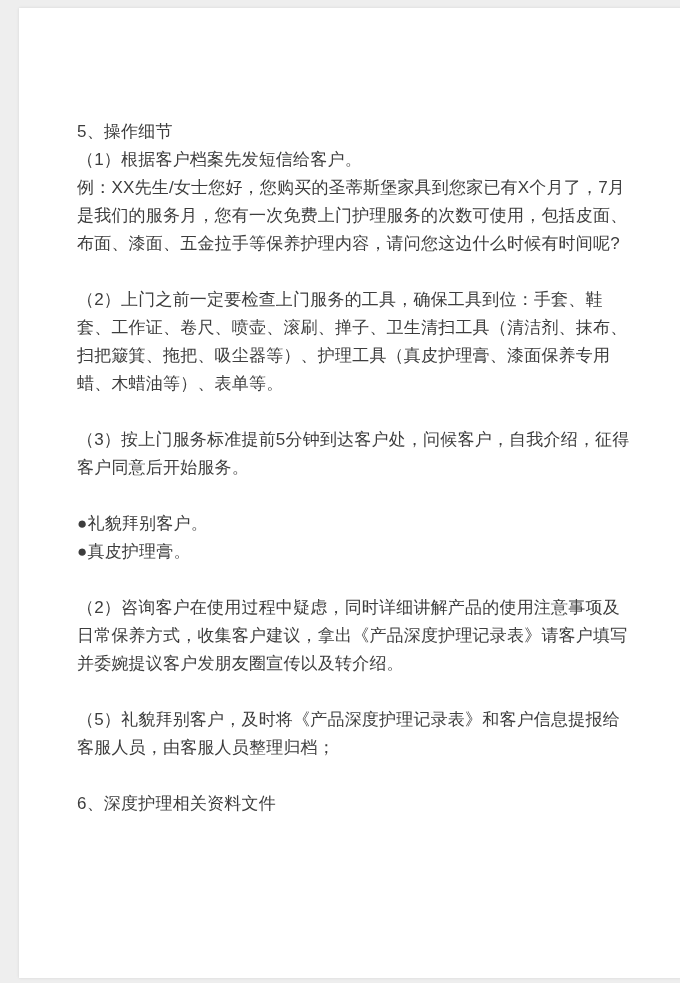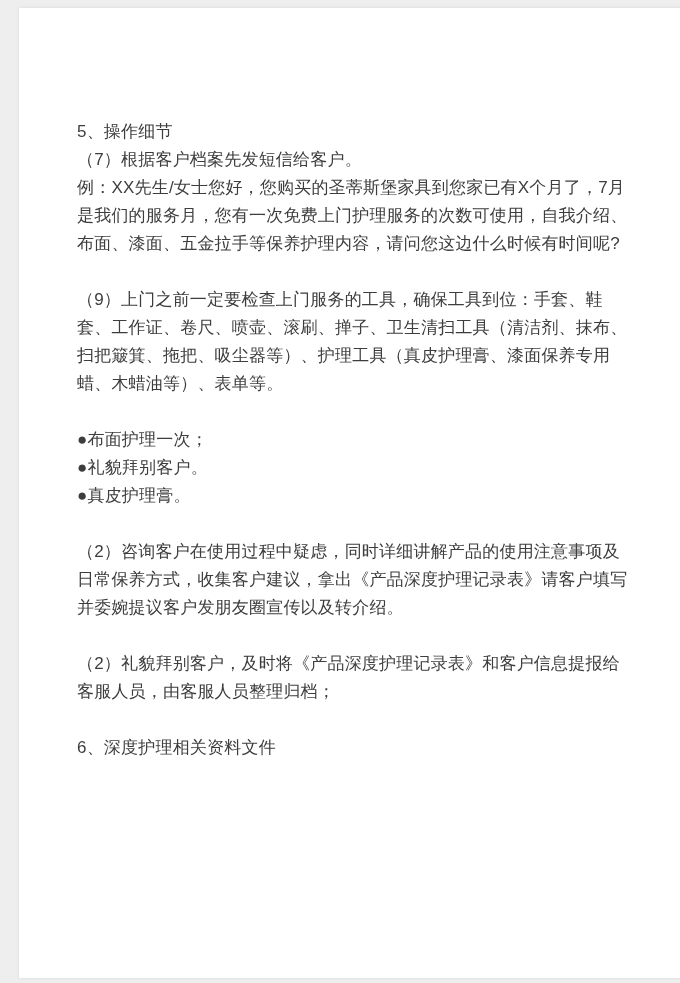--- a/index.html
+++ b/index.html
@@ -42,41 +42,43 @@
   }
 </style>
 </head>
 <body>
 
 <div class="paper">
   <div class="content">
 
     <div class="block">
       <p>5、操作细节</p>
-      <p>（7）根据客户档案先发短信给客户。</p>
-      <p>例：XX先生/女士您好，您购买的圣蒂斯堡家具到您家已有X个月了，7月是我们的服务月，您有一次免费上门护理服务的次数可使用，自我介绍、布面、漆面、五金拉手等保养护理内容，请问您这边什么时候有时间呢?</p>
+      <p>（1）根据客户档案先发短信给客户。</p>
+      <p>例：XX先生/女士您好，您购买的圣蒂斯堡家具到您家已有X个月了，7月是我们的服务月，您有一次免费上门护理服务的次数可使用，包括皮面、布面、漆面、五金拉手等保养护理内容，请问您这边什么时候有时间呢?</p>
     </div>
 
     <div class="block">
-      <p>（9）上门之前一定要检查上门服务的工具，确保工具到位：手套、鞋套、工作证、卷尺、喷壶、滚刷、掸子、卫生清扫工具（清洁剂、抹布、扫把簸箕、拖把、吸尘器等）、护理工具（真皮护理膏、漆面保养专用蜡、木蜡油等）、表单等。</p>
+      <p>（2）上门之前一定要检查上门服务的工具，确保工具到位：手套、鞋套、工作证、卷尺、喷壶、滚刷、掸子、卫生清扫工具（清洁剂、抹布、扫把簸箕、拖把、吸尘器等）、护理工具（真皮护理膏、漆面保养专用蜡、木蜡油等）、表单等。</p>
     </div>
 
+    <div class="block">
+      <p>（3）按上门服务标准提前5分钟到达客户处，问候客户，自我介绍，征得客户同意后开始服务。</p>
+    </div>
 
     <div class="block">
-      <p>●布面护理一次；</p>
       <p>●礼貌拜别客户。</p>
       <p>●真皮护理膏。</p>
     </div>
 
     <div class="block">
       <p>（2）咨询客户在使用过程中疑虑，同时详细讲解产品的使用注意事项及日常保养方式，收集客户建议，拿出《产品深度护理记录表》请客户填写并委婉提议客户发朋友圈宣传以及转介绍。</p>
     </div>
 
     <div class="block">
-      <p>（2）礼貌拜别客户，及时将《产品深度护理记录表》和客户信息提报给客服人员，由客服人员整理归档；</p>
+      <p>（5）礼貌拜别客户，及时将《产品深度护理记录表》和客户信息提报给客服人员，由客服人员整理归档；</p>
     </div>
 
     <div class="block">
       <p>6、深度护理相关资料文件</p>
     </div>
 
   </div>
 </div>
 
 </body></html>

